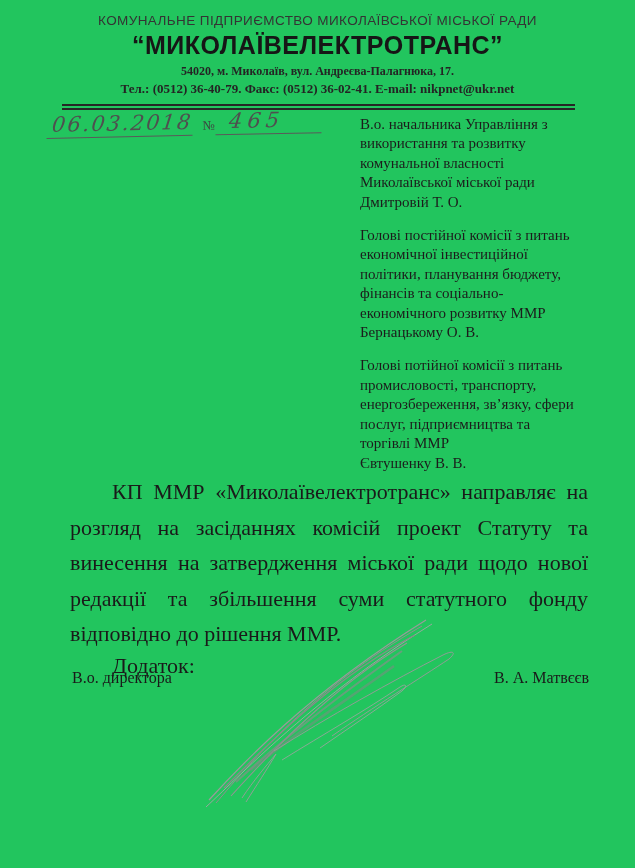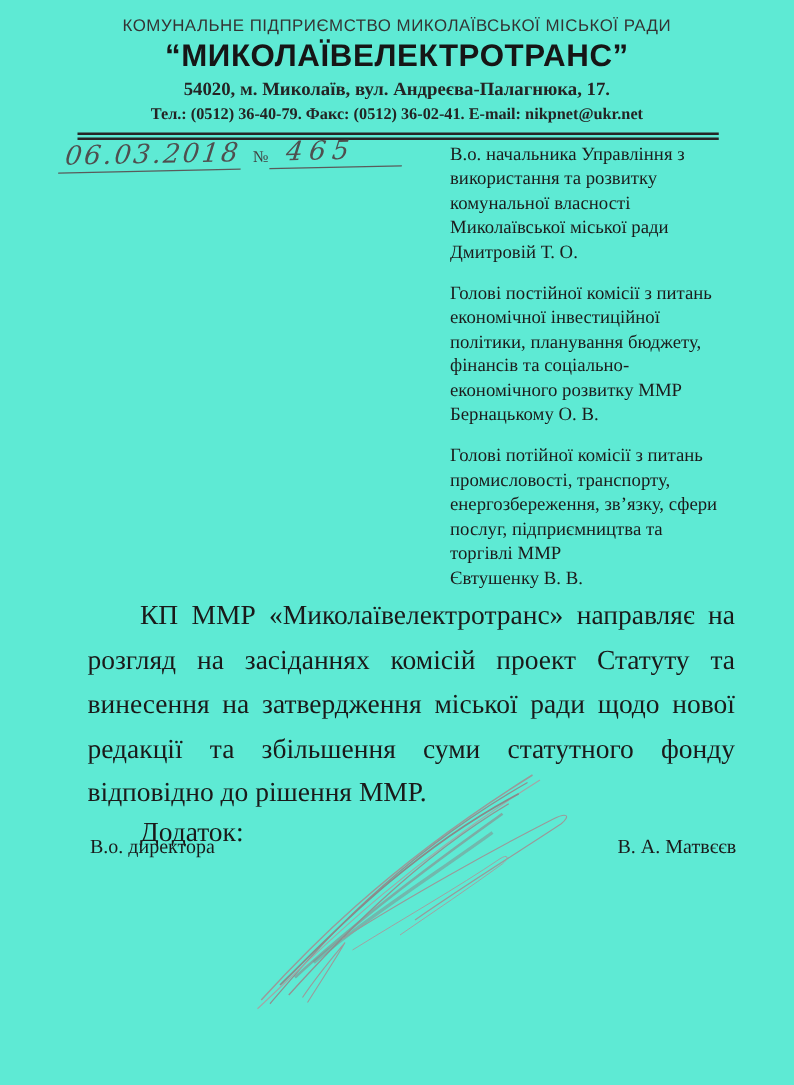--- a/index.html
+++ b/index.html
@@ -5,21 +5,21 @@
   html, body {
     margin: 0;
     padding: 0;
     background: #e8e8e8;
   }
   .page {
     position: relative;
     width: 635px;
     height: 868px;
     margin: 0 auto;
-    background: #5eead4;
+    background: #22c55e;
     color: #1e1e1e;
     font-family: "Liberation Serif", serif;
     overflow: hidden;
   }
 
   
   .letterhead {
     padding-top: 13px;
     text-align: center;
   }
@@ -34,21 +34,21 @@
     font-family: "Liberation Sans", sans-serif;
     font-weight: bold;
     font-size: 25px;
     letter-spacing: 0.5px;
     color: #161616;
     text-align: center;
   }
   .org-address {
     margin-top: 4px;
     font-weight: bold;
-    font-size: 15px;
+    font-size: 12px;
     color: #242424;
   }
   .org-contacts {
     margin-top: 2px;
     font-weight: bold;
     font-size: 13px;
     color: #242424;
   }
   .double-rule {
     margin: 7px 60px 0 62px;

